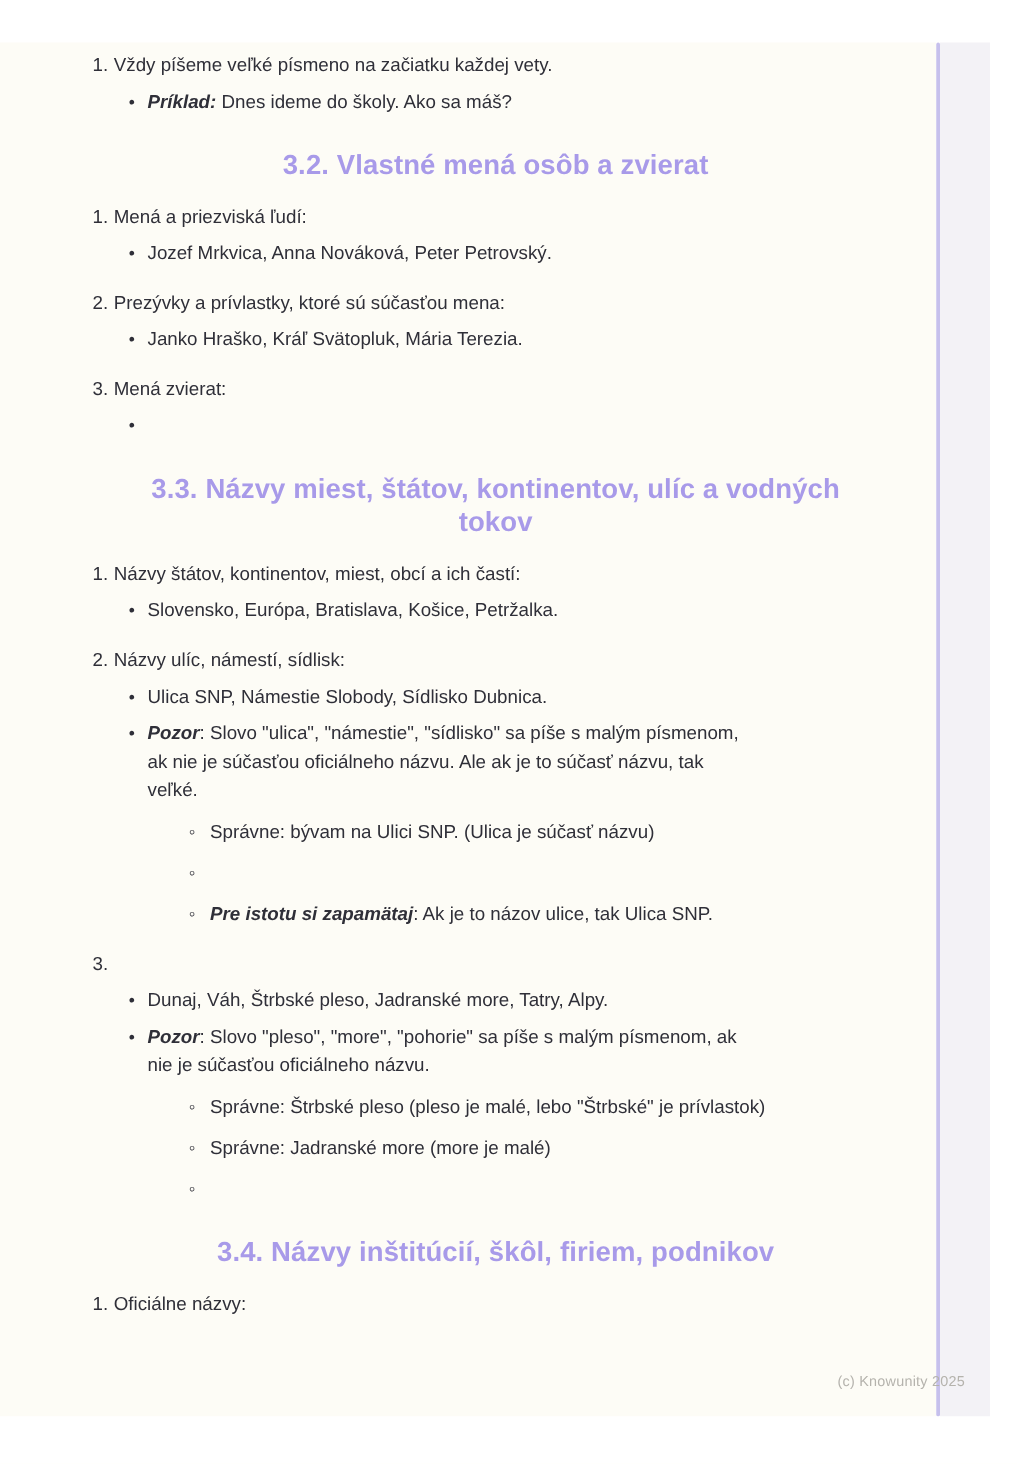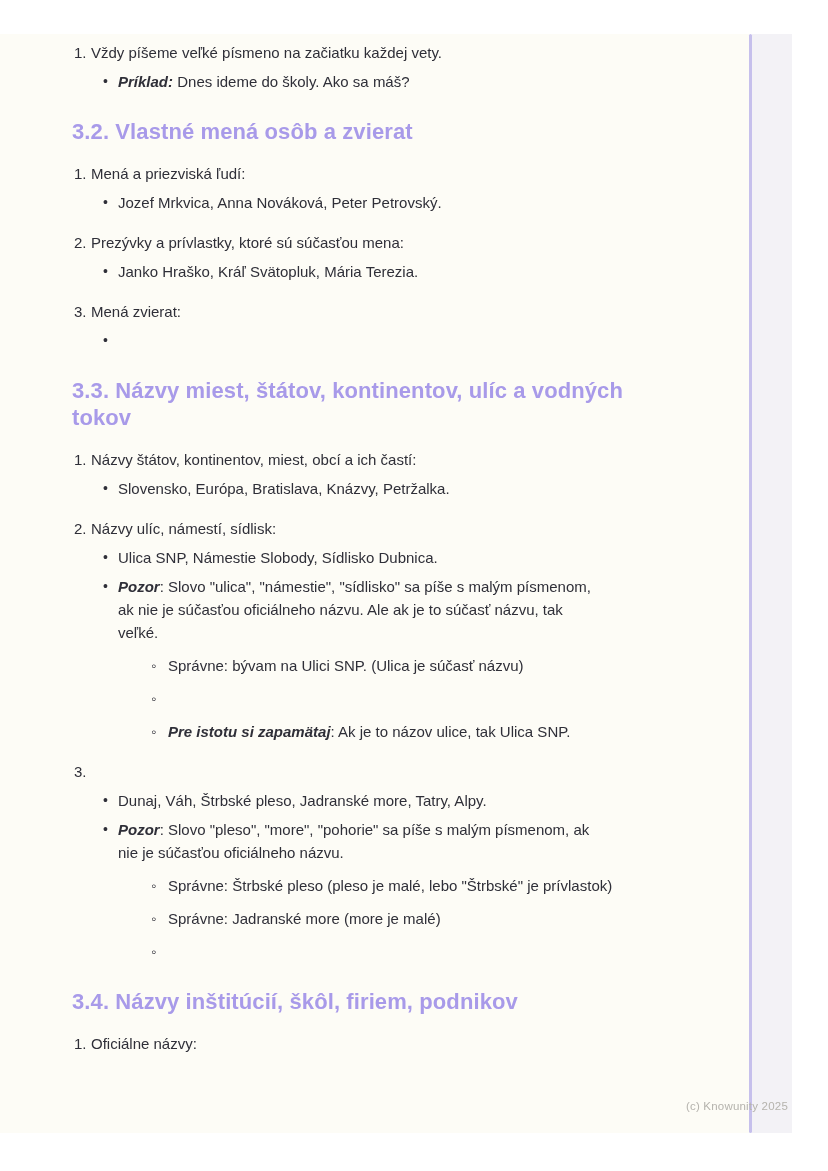--- a/index.html
+++ b/index.html
@@ -17,36 +17,36 @@
   }
   .canvas{position:absolute;inset:0;width:828px;height:1171px;overflow:hidden;}
   .page{
     position:absolute;left:0;top:34px;width:749px;height:1099px;
     background:var(--page-bg);
     padding:2px 28px 0 72px;box-sizing:border-box;overflow:hidden;
   }
   .blk{color:var(--text);font-size:15px;line-height:23px;}
   h2.blk{
     font-size:22px;line-height:27px;font-weight:700;color:var(--accent);
-    margin:25px 0 17px 0;white-space:nowrap;letter-spacing:0.1px;
+    margin:25px 0 17px 0;white-space:nowrap;letter-spacing:0.1px;text-align:center;
   }
   .blk-num{display:flex;margin-top:17px;padding-left:2px;}
   .blk-num:first-child{margin-top:5px;}
   .blk-num .marker{flex:none;width:14px;margin-right:3px;}
   .blk-bul{display:flex;margin-top:6px;padding-left:31px;}
   .blk-bul .marker{flex:none;width:15px;font-size:14px;}
   .blk-cir{display:flex;margin-top:10px;padding-left:79px;}
   .blk-cir .marker{flex:none;width:17px;font-size:15px;}
   .txt{white-space:nowrap;}
   .txt b{font-weight:400;}
   .txt i{font-style:italic;font-weight:bold;}
   .gutter{position:absolute;left:752px;top:34px;width:40px;height:1099px;background:var(--gutter);}
   .scrollbar{position:absolute;left:749px;top:34px;width:3px;height:1099px;background:var(--scrollbar);border-radius:2px;}
   .footer{
-    position:absolute;top:1100px;left:16px;width:772px;text-align:right;
+    position:absolute;top:1100px;left:0;width:772px;text-align:right;
     font-size:11.5px;color:var(--muted);letter-spacing:0.2px;
   }
 </style>
 </head>
 <body>
 
 <div class="canvas">
   <div class="page">
     <div>
         <div class="blk blk-num">
@@ -81,21 +81,21 @@
         <div class="blk blk-bul">
           <span class="marker">•</span>
         </div>
         <h2 class="blk"><span>3.3. Názvy miest, štátov, kontinentov, ulíc a vodných</span><br><span>tokov</span></h2>
         <div class="blk blk-num">
           <span class="marker">1.</span>
           <span class="txt"><b>Názvy štátov, kontinentov, miest, obcí a ich častí:</b></span>
         </div>
         <div class="blk blk-bul">
           <span class="marker">•</span>
-          <span class="txt"><b>S</b><span>lovensko, </span><b>E</b><span>urópa, </span><b>B</b><span>ratislava, </span><b>K</b><span>názvy, </span><b>P</b><span>etržalka.</span></span>
+          <span class="txt"><b>S</b><span>lovensko, </span><b>E</b><span>urópa, </span><b>B</b><span>ratislava, </span><b>K</b><span>ošice, </span><b>P</b><span>etržalka.</span></span>
         </div>
         <div class="blk blk-num">
           <span class="marker">2.</span>
           <span class="txt"><b>Názvy ulíc, námestí, sídlisk:</b></span>
         </div>
         <div class="blk blk-bul">
           <span class="marker">•</span>
           <span class="txt"><b>U</b><span>lica </span><b>S</b><span>NP, </span><b>N</b><span>ámestie </span><b>S</b><span>lobody, </span><b>S</b><span>ídlisko </span><b>D</b><span>ubnica.</span></span>
         </div>
         <div class="blk blk-bul">

